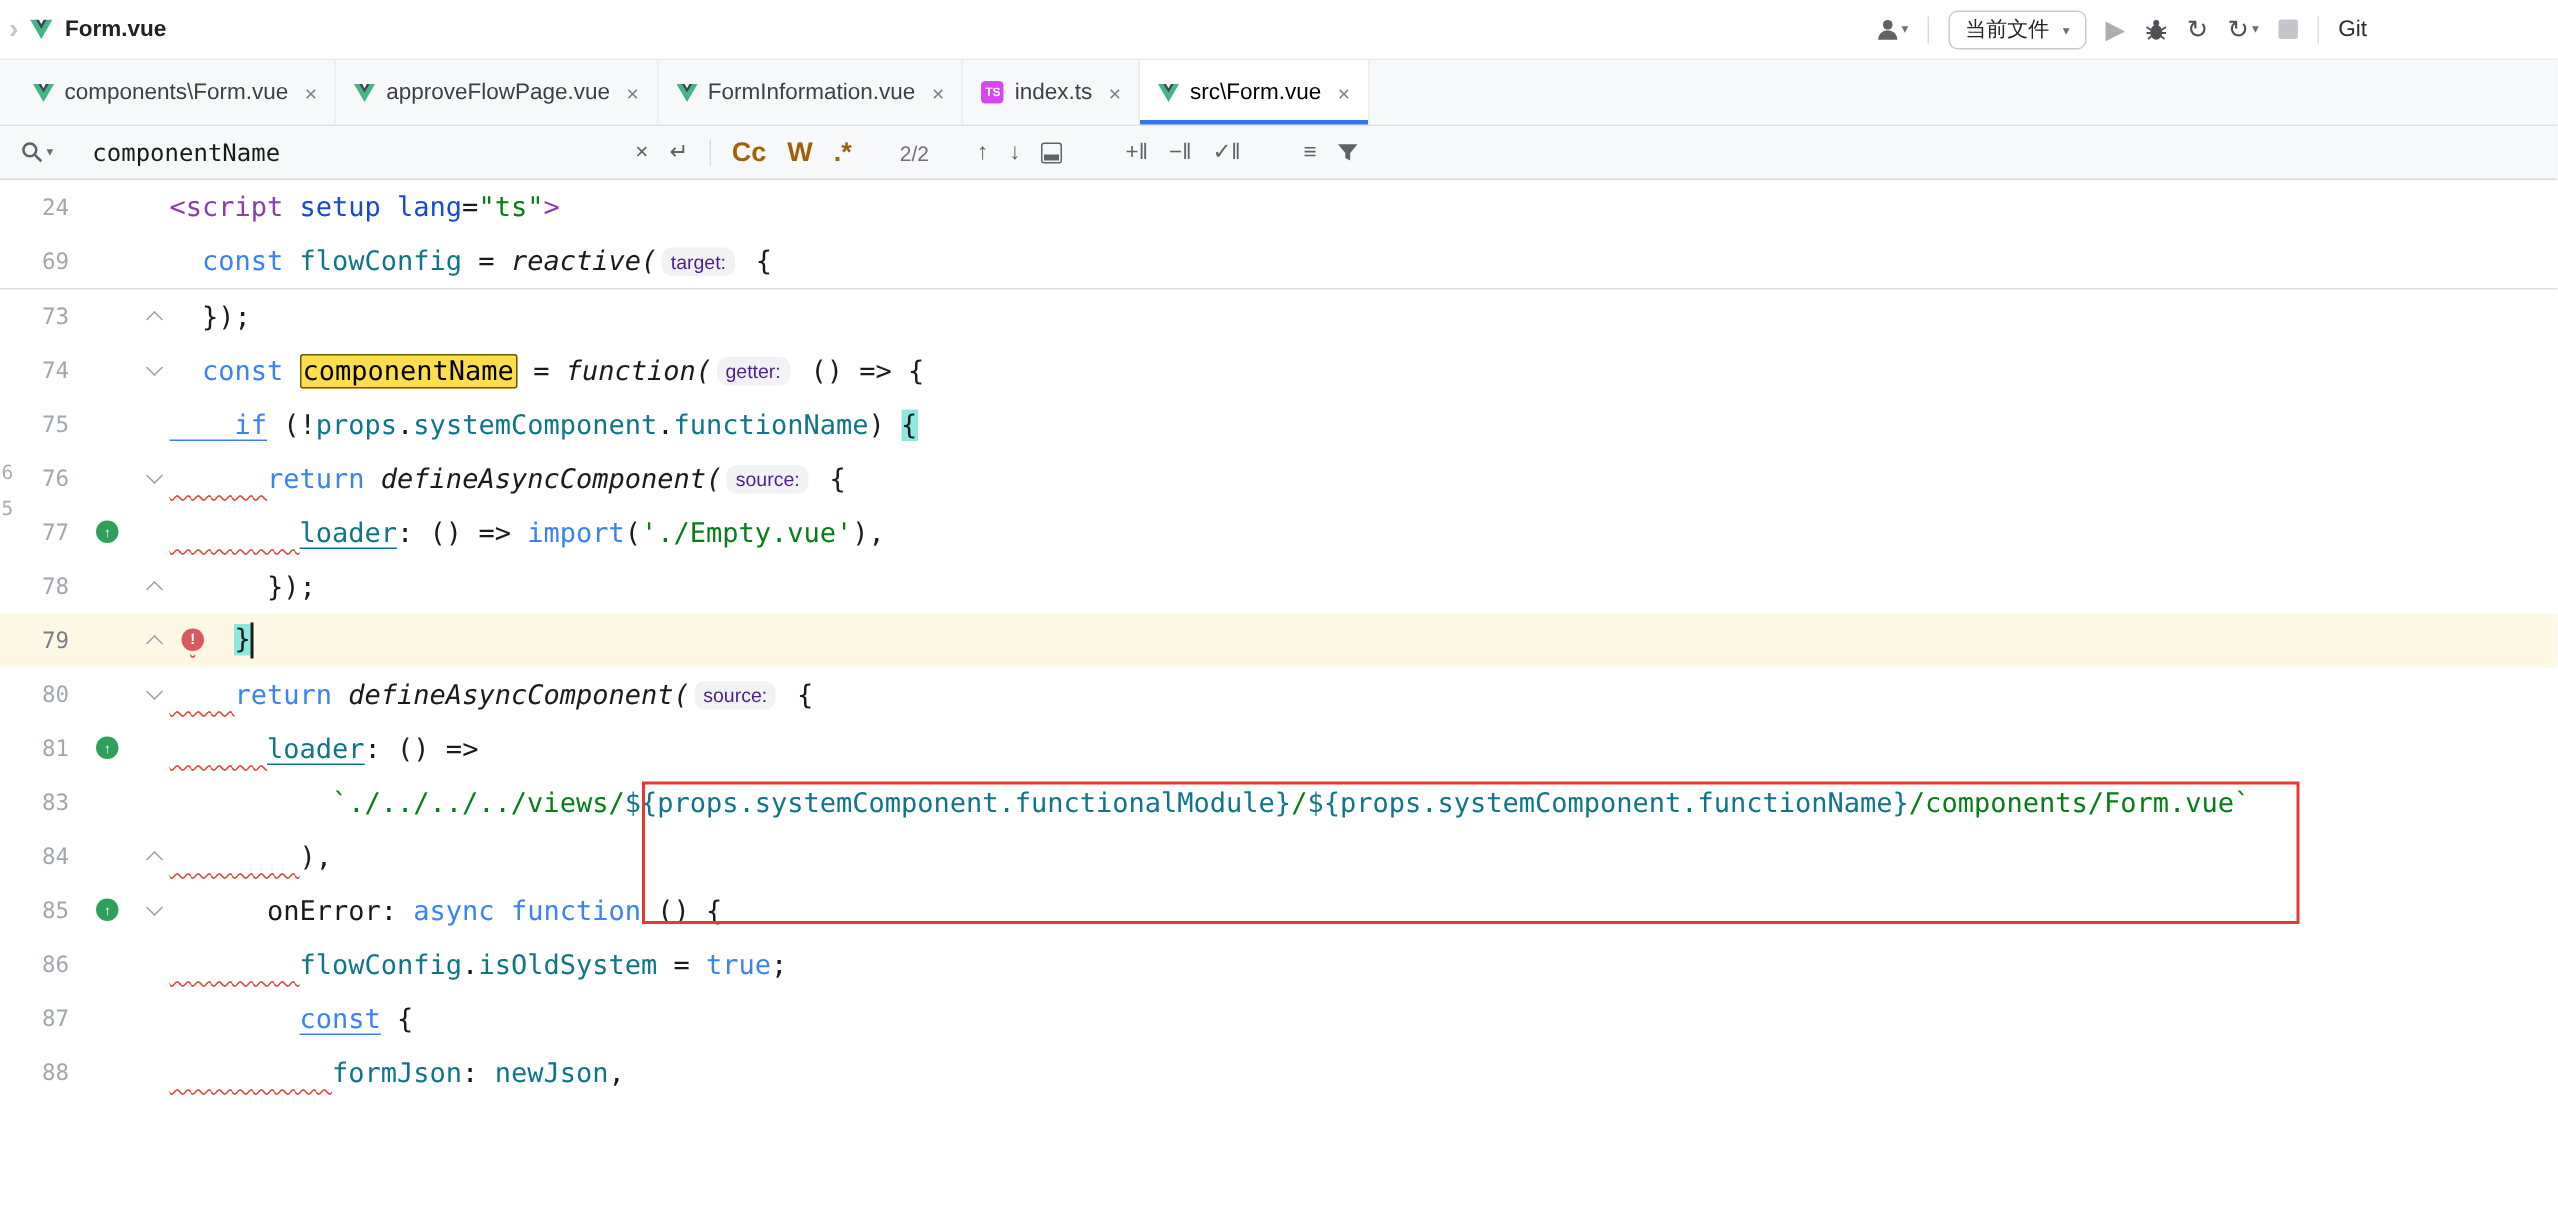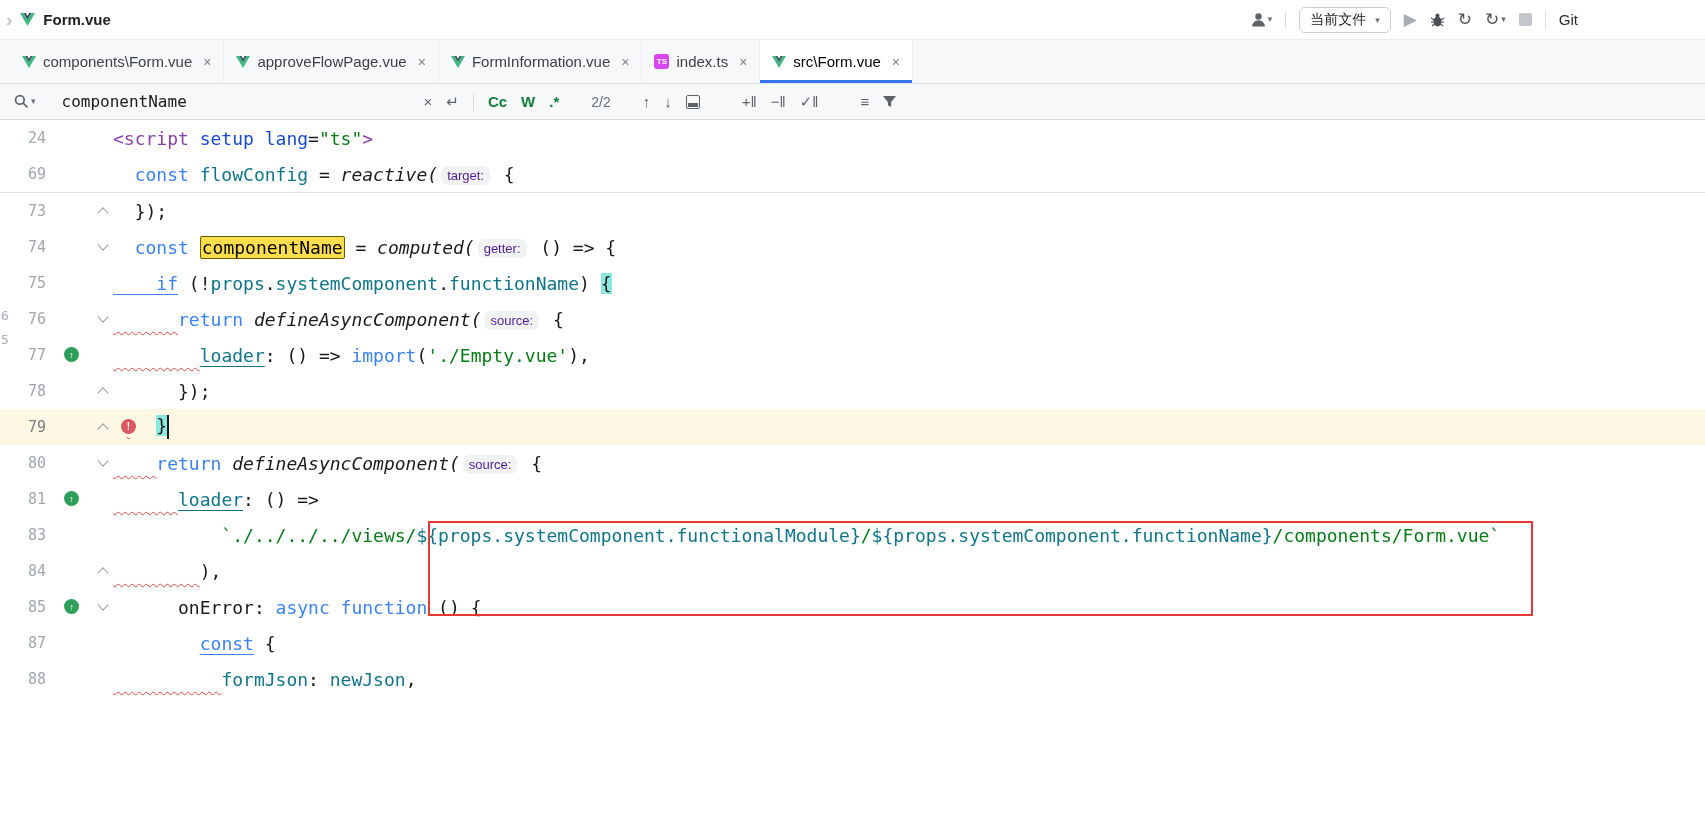--- a/index.html
+++ b/index.html
@@ -28,21 +28,21 @@
   .tab .tx{color:#7A7E85;font-size:14px;margin-left:4px}
   .ts-ic{width:15px;height:15px;background:#d946ef;color:#fff;font-size:8px;font-weight:bold;
     border-radius:3px;display:inline-flex;align-items:center;justify-content:center}
   .fic{flex:none}
   
   .findbar{height:36px;background:#F7F8FA;border-bottom:1px solid #D6D8DB;
     display:flex;align-items:center;padding-left:14px;gap:14px;font-size:14px;color:#5F6368}
   .fb-ic{color:#5F6368;font-size:15px;cursor:pointer;display:flex;align-items:center;line-height:1}
   .fb-query{font-family:"DejaVu Sans Mono",monospace;font-size:16px;color:#1A1A1A;
     width:360px;padding-left:12px;cursor:text}
-  .fb-toggle{font-size:15px;font-weight:bold;color:#15803d;cursor:pointer}
+  .fb-toggle{font-size:18px;font-weight:bold;color:#a16207;cursor:pointer}
   .fb-count{color:#6C707E;margin:0 18px;font-size:14px}
   .win-ic{width:14px;height:14px;border:1.5px solid #5F6368;border-radius:2px;position:relative}
   .win-ic div{position:absolute;left:1px;right:1px;bottom:1px;height:4px;background:#5F6368}
   .grp{margin-left:28px;display:flex;gap:14px}
   
   .editor{position:relative;background:#fff}
   .sticky{border-bottom:1px solid #DDDEE0;background:#fff}
   .row{height:36px;display:flex;align-items:center;position:relative;white-space:pre}
   .row.cur{background:#FCF8E3}
   .ln{width:46px;flex:none;text-align:right;font-family:"DejaVu Sans Mono",monospace;
@@ -199,31 +199,32 @@
   </span>
 </div>
 
 <div class="editor">
   <div class="sticky">
       <div class="row"><span class="ln">24</span><span class="code"><span class="sg tag">&lt;script</span><span class="sg attr"> setup</span><span class="sg attr"> lang</span><span class="sg op">=</span><span class="sg str">"ts"</span><span class="sg tag">&gt;</span></span></div>
       <div class="row"><span class="ln">69</span><span class="code"><span class="sg kw">  const</span><span class="sg var"> flowConfig</span><span class="sg op"> = </span><span class="sg fn">reactive(</span><span class="sg inlay">target:</span><span class="sg op"> {</span></span></div>
     </div>
   <div>
       <div class="row"><span class="ln">73</span><span class="chev up"></span><span class="code"><span class="sg op">  });</span></span></div>
-      <div class="row"><span class="ln">74</span><span class="chev down"></span><span class="code"><span class="sg kw">  const </span><span class="sg match">componentName</span><span class="sg op"> = </span><span class="sg fn">computed(</span><span class="sg inlay">getter:</span><span class="sg op"> () =&gt; {</span></span></div>
+      <div class="row"><span class="ln">74</span><span class="chev down"></span><span class="code"><span class="sg kw">  const </span><span class="sg match">componentName</span><span class="sg op"> = </span><span class="sg fn">function(</span><span class="sg inlay">getter:</span><span class="sg op"> () =&gt; {</span></span></div>
       <div class="row"><span class="ln">75</span><span class="code"><span class="sg kw u">    if</span><span class="sg op"> (!</span><span class="sg var">props</span><span class="sg op">.</span><span class="sg var">systemComponent</span><span class="sg op">.</span><span class="sg var">functionName</span><span class="sg op">) </span><span class="sg brhl">{</span></span></div>
       <div class="row"><span class="ln">76</span><span class="chev down"></span><span class="code"><span class="sg err">&nbsp;&nbsp;&nbsp;&nbsp;&nbsp;&nbsp;</span><span class="sg kw">return</span><span class="sg fn"> defineAsyncComponent(</span><span class="sg inlay">source:</span><span class="sg op"> {</span></span></div>
       <div class="row"><span class="ln">77</span><span class="gi impl">↑</span><span class="code"><span class="sg err">&nbsp;&nbsp;&nbsp;&nbsp;&nbsp;&nbsp;&nbsp;&nbsp;</span><span class="sg var u">loader</span><span class="sg op">: () =&gt; </span><span class="sg kw">import</span><span class="sg op">(</span><span class="sg str">'./Empty.vue'</span><span class="sg op">),</span></span></div>
       <div class="row"><span class="ln">78</span><span class="chev up"></span><span class="code"><span class="sg op">      });</span></span></div>
       <div class="row cur"><span class="ln">79</span><span class="gi err">!</span><span class="chev up"></span><span class="code"><span class="sg op">    </span><span class="sg brhl">}</span><span class="sg caret"></span></span></div>
       <div class="row"><span class="ln">80</span><span class="chev down"></span><span class="code"><span class="sg err">&nbsp;&nbsp;&nbsp;&nbsp;</span><span class="sg kw">return</span><span class="sg fn"> defineAsyncComponent(</span><span class="sg inlay">source:</span><span class="sg op"> {</span></span></div>
       <div class="row"><span class="ln">81</span><span class="gi impl">↑</span><span class="code"><span class="sg err">&nbsp;&nbsp;&nbsp;&nbsp;&nbsp;&nbsp;</span><span class="sg var u">loader</span><span class="sg op">: () =&gt;</span></span></div>
       <div class="row"><span class="ln">83</span><span class="code"><span class="sg str">          `./../../../views/</span><span class="sg var">${props.systemComponent.functionalModule}</span><span class="sg str">/</span><span class="sg var">${props.systemComponent.functionName}</span><span class="sg str">/components/Form.vue`</span></span></div>
       <div class="row"><span class="ln">84</span><span class="chev up"></span><span class="code"><span class="sg err">&nbsp;&nbsp;&nbsp;&nbsp;&nbsp;&nbsp;&nbsp;&nbsp;</span><span class="sg op">),</span></span></div>
       <div class="row"><span class="ln">85</span><span class="gi impl">↑</span><span class="chev down"></span><span class="code"><span class="sg op">      onError: </span><span class="sg kw">async function</span><span class="sg op"> () {</span></span></div>
+      <div class="row"><span class="ln">86</span><span class="code"><span class="sg err">&nbsp;&nbsp;&nbsp;&nbsp;&nbsp;&nbsp;&nbsp;&nbsp;</span><span class="sg var">flowConfig</span><span class="sg op">.</span><span class="sg var">isOldSystem</span><span class="sg op"> = </span><span class="sg kw">true</span><span class="sg op">;</span></span></div>
       <div class="row"><span class="ln">87</span><span class="code"><span class="sg op">        </span><span class="sg kw u">const</span><span class="sg op"> {</span></span></div>
       <div class="row"><span class="ln">88</span><span class="code"><span class="sg err">&nbsp;&nbsp;&nbsp;&nbsp;&nbsp;&nbsp;&nbsp;&nbsp;&nbsp;&nbsp;</span><span class="sg var">formJson</span><span class="sg op">: </span><span class="sg var">newJson</span><span class="sg op">,</span></span></div>
     </div>
 </div>
 
 <div class="annotation-box"></div>
 <span class="edge-digit" style="top:308px">6</span>
 <span class="edge-digit" style="top:332px">5</span>
 
 </body></html>

